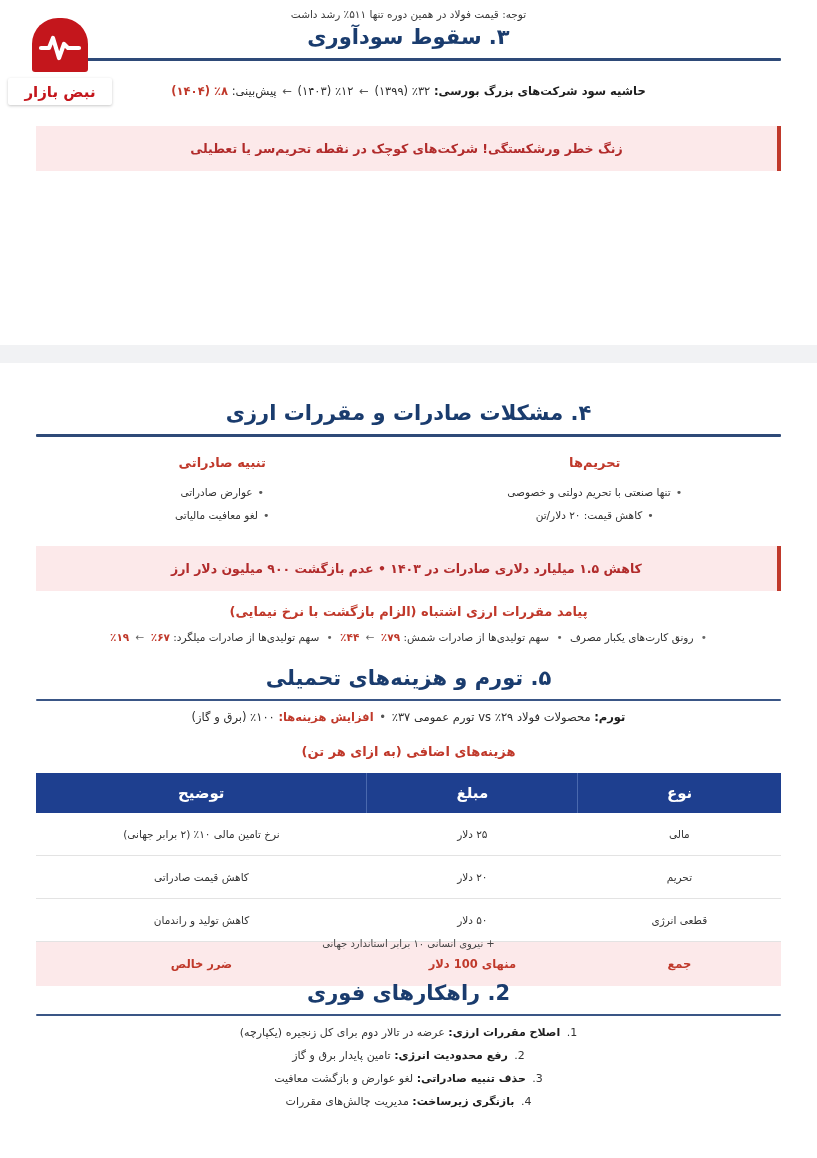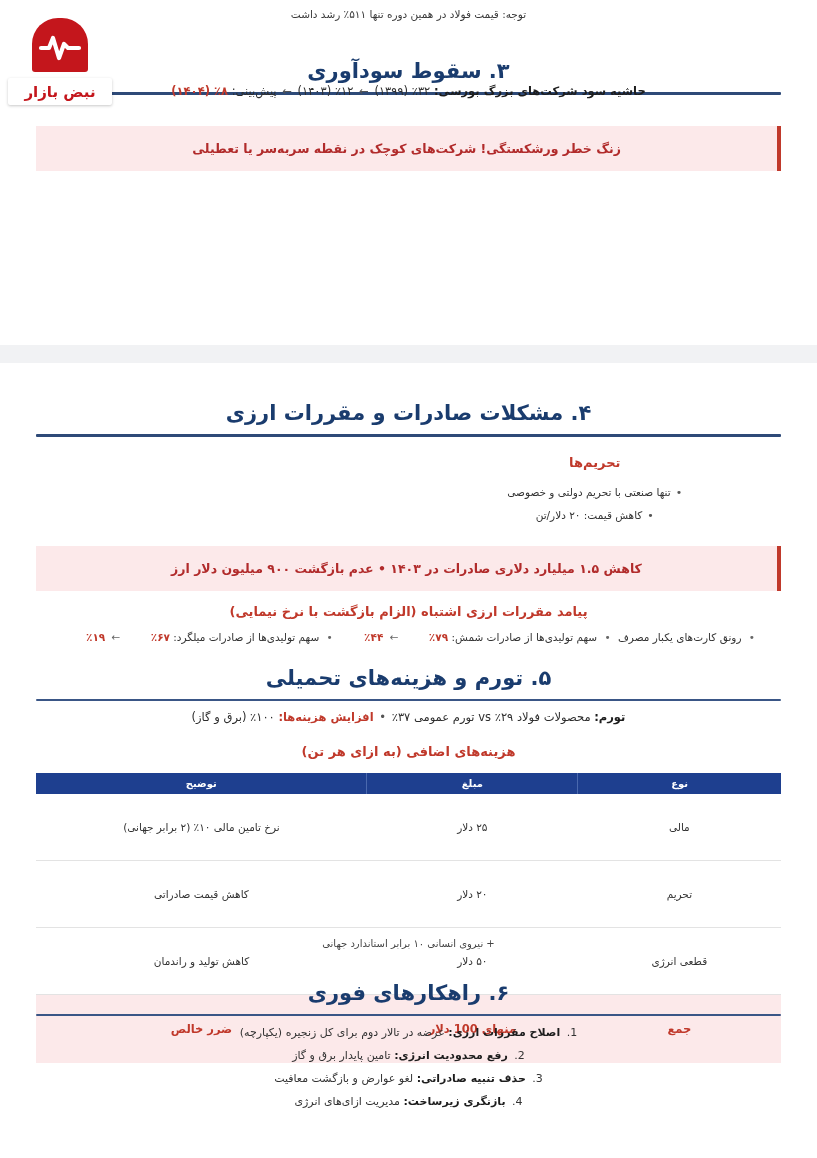--- a/index.html
+++ b/index.html
@@ -145,45 +145,45 @@
     line-height: 22px;
     padding: 0 36px;
   }
   .inline-stats {
     font-size: 10.5px;
     color: #333;
     text-align: center;
     line-height: 20px;
     padding: 0 36px;
   }
-  .inline-stats .red { color: #c0392b; font-weight: bold; margin-left: 24px; }
+  .inline-stats .red { color: #c0392b; font-weight: bold; }
   .inline-stats .sep { color: #666; padding: 0 4px; }
   .inline-stats .arrow { color: #666; padding: 0 3px; }
   .inline-stats .bullet { color: #666; margin-left: 4px; }
 
   
   .tbl-wrap { padding: 0 36px; box-sizing: border-box; }
   table.cost {
     width: 100%;
     border-collapse: collapse;
     table-layout: fixed;
     font-size: 10.5px;
   }
   table.cost thead th {
     background: #1e3f8f;
     color: #fff;
-    font-size: 10px;
-    font-weight: bold;
-    padding: 5px 6px;
+    font-size: 15px;
+    font-weight: bold;
+    padding: 11px 6px;
     text-align: center;
     border: none;
   }
   table.cost thead th.divider { border-left: 1px solid #4a69ae; }
   table.cost tbody td {
-    padding: 27px 6px;
+    padding: 15px 6px;
     text-align: center;
     color: #333;
     border-bottom: 1px solid #e3e3e3;
   }
   table.cost tbody tr.total td {
     background: #fce9ea;
     color: #c0392b;
     font-weight: bold;
     font-size: 11.5px;
     border-bottom: none;
@@ -252,55 +252,62 @@
 </style>
 </head>
 <body>
 
 <div class="page">
 
   <div class="panel" style="top:0; height:440px;">
 
     <div class="note-top">توجه: قیمت فولاد در همین دوره تنها ۵۱۱٪ رشد داشت</div>
 
-    <div style="position:absolute; left:0; right:0; top:56px;">
+    <div style="position:absolute; left:0; right:0; top:22px;">
       <h2 class="sec-title">۳. سقوط سودآوری</h2>
       <div class="sec-rule"></div>
     </div>
 
     <div class="lead" style="position:absolute; left:0; right:0; top:82px;">
       <b>حاشیه سود شرکت‌های بزرگ بورسی:</b>
       <span>۳۲٪ (۱۳۹۹)</span>
       <span class="arrow">←</span>
       <span>۱۲٪ (۱۴۰۳)</span>
       <span class="arrow">←</span>
       <span>پیش‌بینی:</span>
       <span class="red">۸٪ (۱۴۰۴)</span>
     </div>
 
     <div class="callout" style="position:absolute; left:0; right:0; top:126px;">
-      <div class="callout-text">زنگ خطر ورشکستگی! شرکت‌های کوچک در نقطه سربه‌سر یا تعطیلی</div>
+      <div class="callout-text">زنگ خطر ورشکستگی! شرکت‌های کوچک در نقطه تحریم‌سر یا تعطیلی</div>
     </div>
   </div>
 
   <div class="panel-gap" style="top:345px; height:18px;"></div>
 
   <div class="panel" style="top:363px; height:795px;">
 
     <div style="position:absolute; left:0; right:0; top:35px;">
       <h2 class="sec-title">۴. مشکلات صادرات و مقررات ارزی</h2>
       <div class="sec-rule"></div>
     </div>
 
     <div class="cols" style="position:absolute; left:0; right:0; top:90px;">
       <div class="col">
         <div class="col-head">تحریم‌ها</div>
         <ul>
           <li>تنها صنعتی با تحریم دولتی و خصوصی</li>
           <li>کاهش قیمت: ۲۰ دلار/تن</li>
+        </ul>
+      </div>
+      <div class="col">
+        <div class="col-head">تنبیه صادراتی</div>
+        <ul>
+          <li>عوارض صادراتی</li>
+          <li>لغو معافیت مالیاتی</li>
         </ul>
       </div>
     </div>
 
     <div class="callout" style="position:absolute; left:0; right:0; top:183px;">
       <div class="callout-text">کاهش ۱.۵ میلیارد دلاری صادرات در ۱۴۰۳ • عدم بازگشت ۹۰۰ میلیون دلار ارز</div>
     </div>
 
     <div class="sub-head" style="position:absolute; left:0; right:0; top:238px;">پیامد مقررات ارزی اشتباه (الزام بازگشت با نرخ نیمایی)</div>
 
@@ -364,21 +371,21 @@
             <td>منهای 100 دلار</td>
             <td>ضرر خالص</td>
           </tr>
         </tbody>
       </table>
     </div>
 
     <div class="foot-note" style="position:absolute; left:0; right:0; top:572px;">+ نیروی انسانی ۱۰ برابر استاندارد جهانی</div>
 
     <div style="position:absolute; left:0; right:0; top:615px;">
-      <h2 class="sec-title">۶. راهکارهای فوری</h2>
+      <h2 class="sec-title">2. راهکارهای فوری</h2>
       <div class="sec-rule thin"></div>
     </div>
 
     <div style="position:absolute; left:0; right:0; top:658px; padding:0 36px; box-sizing:border-box;">
       <ol class="actions">
         <li>
           <span class="num">1.</span>
           <b>اصلاح مقررات ارزی:</b>
           <span>عرضه در تالار دوم برای کل زنجیره (یکپارچه)</span>
         </li>
@@ -388,21 +395,21 @@
           <span>تامین پایدار برق و گاز</span>
         </li>
         <li>
           <span class="num">3.</span>
           <b>حذف تنبیه صادراتی:</b>
           <span>لغو عوارض و بازگشت معافیت</span>
         </li>
         <li>
           <span class="num">4.</span>
           <b>بازنگری زیرساخت:</b>
-          <span>مدیریت ازای‌های انرژی</span>
+          <span>مدیریت چالش‌های مقررات</span>
         </li>
       </ol>
     </div>
 
   </div>
 
   <div class="logo-badge">
     <div class="logo-mark">
       <svg width="56" height="54" viewBox="0 0 56 54" aria-hidden="true">
         <path d="M9 30 L17 30 L21 20 L27 40 L32 26 L36 30 L47 30" fill="none" stroke="#ffffff" stroke-width="4.2" stroke-linecap="round" stroke-linejoin="round"></path>

